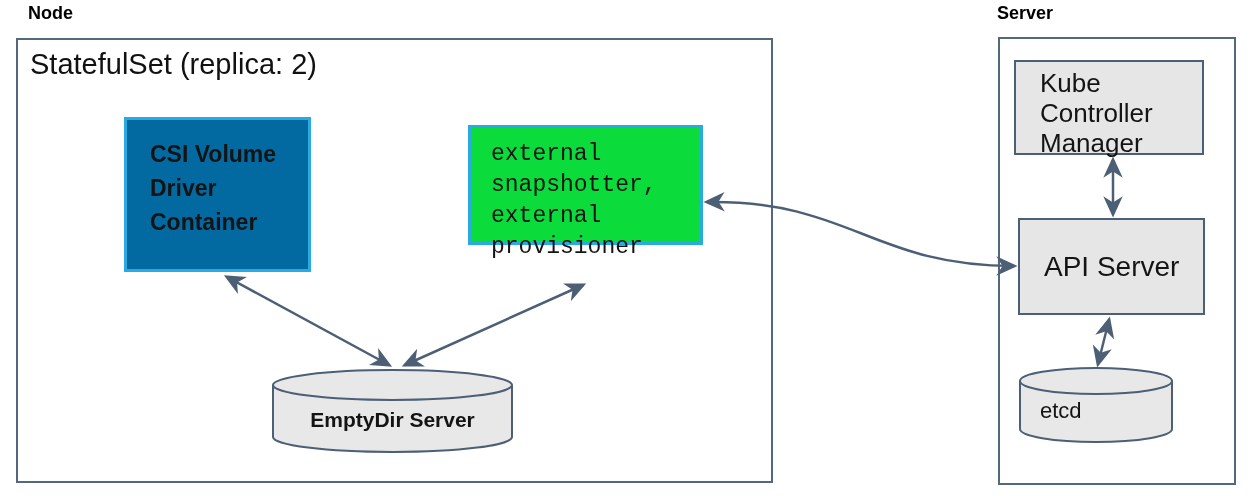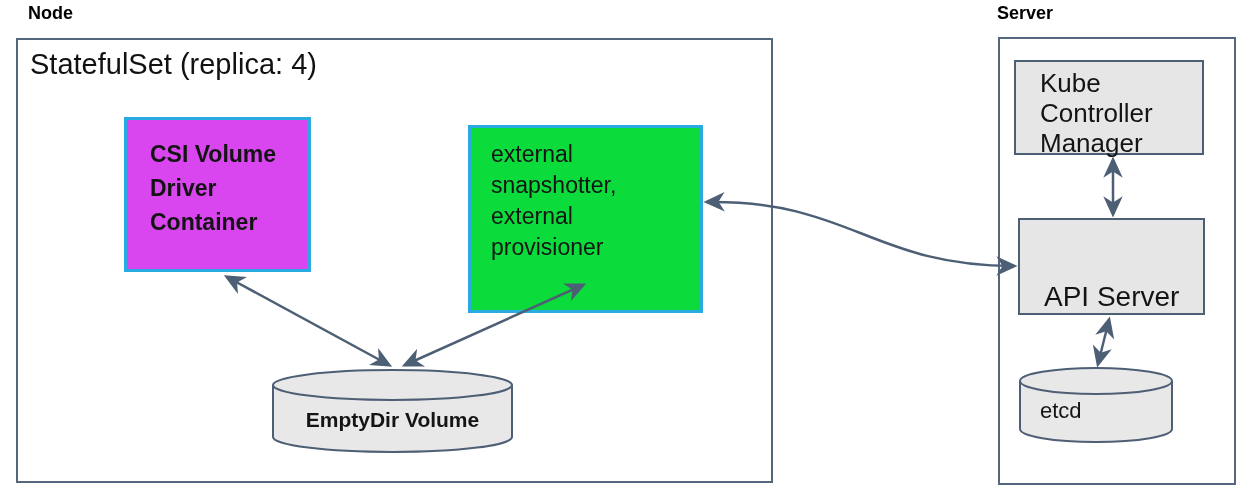--- a/index.html
+++ b/index.html
@@ -16,42 +16,42 @@
   .outer-box{
     border:2px solid #55677c;background:transparent;box-sizing:border-box;z-index:1;
   }
   .statefulset-title{font-size:29px;color:#111;}
 
   .container-box{
     box-sizing:border-box;border:3px solid #29abe2;z-index:1;
     font-size:23px;color:#141414;
   }
   .csi-box{
-    left:124px;top:117px;width:187px;height:155px;background:#d946ef;
+    left:124px;top:117px;width:187px;height:155px;background:#0369a1;
     font-weight:bold;line-height:34px;padding:17px 4px 0 23px;
   }
   .sidecar-box{
-    left:468px;top:125px;width:235px;height:188px;background:#0bdc3c;
-    font-weight:normal;line-height:31px;padding:11px 0 0 20px;
+    left:468px;top:125px;width:235px;height:120px;background:#0bdc3c;
+    font-weight:normal;line-height:31px;padding:11px 0 0 20px;font-family:Liberation Mono, monospace;
   }
   .grpc-label{
     left:322px;top:290px;font-size:24px;font-weight:bold;color:#000;z-index:3;
   }
 
   .gray-box{
     box-sizing:border-box;border:2px solid #4d5f75;background:#e6e6e6;z-index:1;
     color:#141414;
   }
   .kcm-box{
     left:1014px;top:60px;width:190px;height:95px;
     font-size:26px;line-height:30px;padding:6px 0 0 24px;
   }
   .api-box{
     left:1018px;top:218px;width:187px;height:97px;
-    font-size:28px;display:flex;align-items:flex-end;padding-left:24px;
+    font-size:28px;display:flex;align-items:center;padding-left:24px;
   }
 
   .cyl-label{z-index:3;color:#141414;}
   .emptydir-label{
     left:273px;top:408px;width:239px;text-align:center;
     font-size:21px;font-weight:600;
   }
   .etcd-label{left:1040px;top:398px;font-size:22px;}
 
   svg.overlay{position:absolute;left:0;top:0;z-index:2;pointer-events:none;}
@@ -59,21 +59,21 @@
   .cyl{fill:#e8e8e8;stroke:#4d5f75;stroke-width:2;}
 </style>
 </head>
 <body>
 
 <div id="stage">
 
   <div class="abs section-label" style="left:20px;top:3px;margin-left:8px;">Node</div>
 
   <div class="abs outer-box" style="left:16px;top:38px;width:757px;height:445px;">
-    <div class="statefulset-title" style="margin:8px 0 0 12px;">StatefulSet (replica: 4)</div>
+    <div class="statefulset-title" style="margin:8px 0 0 12px;">StatefulSet (replica: 2)</div>
   </div>
 
   <div class="abs container-box csi-box pre">CSI Volume
 Driver
 Container</div>
 
   <div class="abs container-box sidecar-box pre">external
 snapshotter,
 external
 provisioner</div>
@@ -112,17 +112,17 @@
 
     <path class="arrow" d="M583,285 L405,365" marker-start="url(#ah)" marker-end="url(#ah)"></path>
 
     <path class="arrow" d="M707,202 C850,200 872,266 1014,266" marker-start="url(#ah)" marker-end="url(#ah)"></path>
 
     <path class="arrow" d="M1113,160 L1113,214" marker-start="url(#ah)" marker-end="url(#ah)"></path>
 
     <path class="arrow" d="M1109,320 L1098,364" marker-start="url(#ah)" marker-end="url(#ah)"></path>
   </svg>
 
-  <div class="abs cyl-label emptydir-label">EmptyDir Volume</div>
+  <div class="abs cyl-label emptydir-label">EmptyDir Server</div>
 
   <div class="abs cyl-label etcd-label">etcd</div>
 
 </div>
 
 </body></html>

